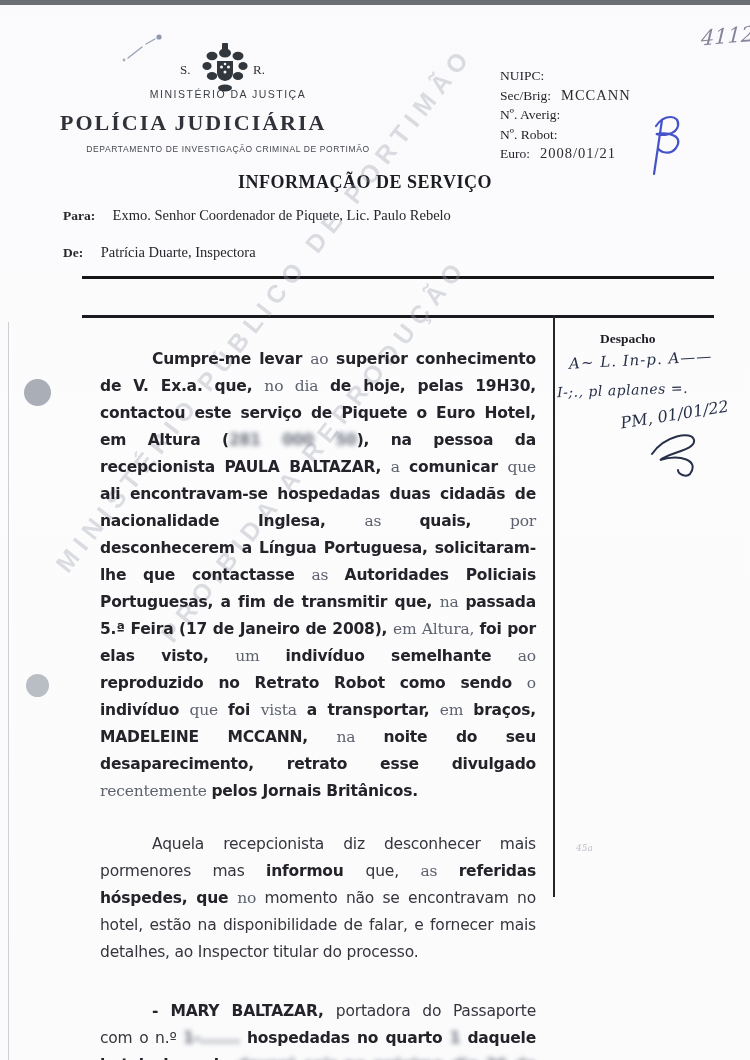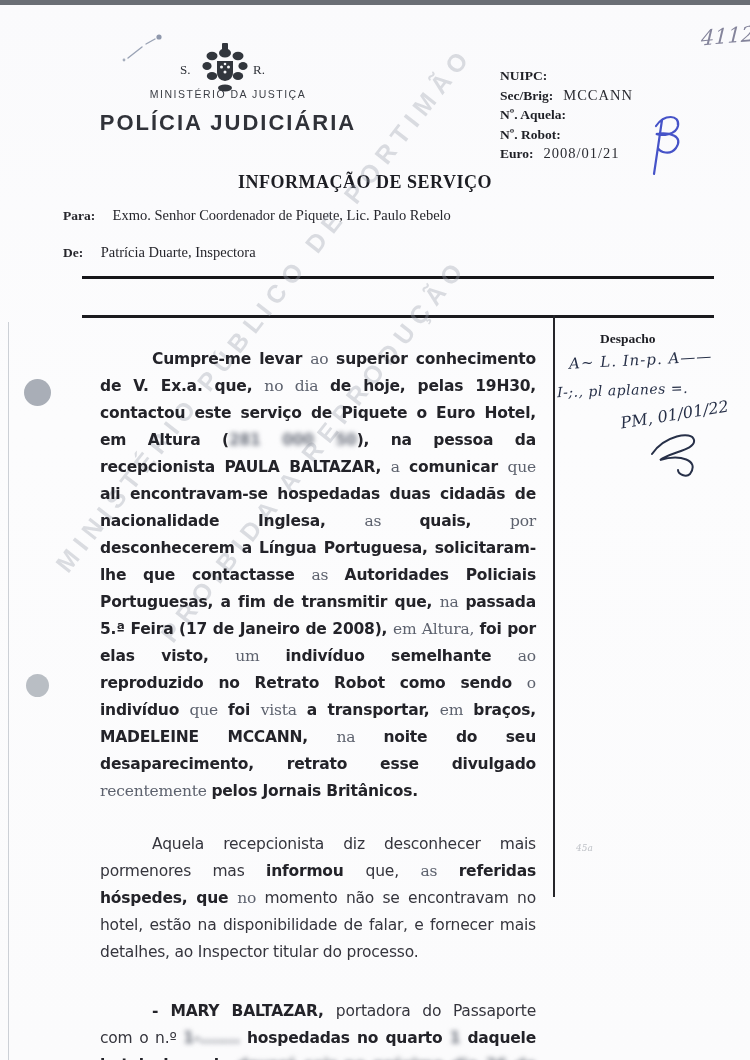--- a/index.html
+++ b/index.html
@@ -15,28 +15,28 @@
   .punch{position:absolute;border-radius:50%;}
   .punch.one{left:24px;top:379px;width:27px;height:27px;background:#a9aeb7;}
   .punch.two{left:26px;top:674px;width:23px;height:23px;background:#b9bec4;}
 
   
   .crest{position:absolute;left:201px;top:42px;}
   .sr{position:absolute;top:62px;font-size:13px;color:#2e3138;}
   .sr.s{left:180px;} .sr.r{left:253px;}
   .ministry{position:absolute;left:118px;top:88px;width:220px;text-align:center;
     font-family:"Liberation Sans",sans-serif;font-size:10.5px;letter-spacing:1.5px;color:#3a3d44;}
-  .agency{position:absolute;left:60px;top:110px;width:336px;text-align:center;
-    font-family:Liberation Sans, sans-serif;font-size:22px;font-weight:600;letter-spacing:2px;color:#303239;}
+  .agency{position:absolute;left:60px;top:110px;width:336px;text-align:left;
+    font-family:Liberation Serif, serif;font-size:22px;font-weight:600;letter-spacing:2px;color:#303239;}
   .dept{position:absolute;left:28px;top:144px;width:400px;text-align:center;
     font-family:"Liberation Sans",sans-serif;font-size:8.5px;letter-spacing:.6px;color:#44474e;}
 
   
   .fields{position:absolute;left:500px;top:66px;line-height:19.5px;font-size:13.5px;}
-  .fields .lbl{font-weight:700;color:#1f2026;}
+  .fields .lbl{font-weight:400;color:#1f2026;}
   .fields .val{margin-left:10px;font-size:14.5px;letter-spacing:1px;color:#2a2b31;}
 
   .hand-page-num{position:absolute;left:701px;top:24px;font-family:"DejaVu Serif",serif;
     font-style:italic;font-size:21px;color:#84849b;transform:rotate(-5deg) skewX(-8deg);}
   .corner-mark{position:absolute;left:118px;top:28px;}
   .blue-sig{position:absolute;left:642px;top:108px;}
 
   .doc-title{position:absolute;left:85px;top:172px;width:560px;text-align:center;
     font-size:18px;font-weight:700;letter-spacing:.5px;color:#1c1d23;}
 
@@ -116,25 +116,26 @@
       <circle cx="20.5" cy="25" r="1.5"></circle>
         <circle cx="27.5" cy="25" r="1.5"></circle>
       <circle cx="24" cy="30" r="1.5"></circle>
         <circle cx="24" cy="22" r="1.3"></circle>
     </g>
   </svg>
   <span class="sr s">S.</span>
   <span class="sr r">R.</span>
   <div class="ministry">MINISTÉRIO DA JUSTIÇA</div>
   <div class="agency">POLÍCIA JUDICIÁRIA</div>
+  <div class="dept">DEPARTAMENTO DE INVESTIGAÇÃO CRIMINAL DE PORTIMÃO</div>
 
   <div class="fields">
     <div><span class="lbl">NUIPC:</span><span class="val"></span></div>
     <div><span class="lbl">Sec/Brig:</span><span class="val">MCCANN</span></div>
-    <div><span class="lbl">Nº. Aquela:</span><span class="val"></span></div>
+    <div><span class="lbl">Nº. Averig:</span><span class="val"></span></div>
     <div><span class="lbl">Nº. Robot:</span><span class="val"></span></div>
     <div><span class="lbl">Euro:</span><span class="val">2008/01/21</span></div>
   </div>
 
   <svg class="blue-sig" width="54" height="72" viewBox="0 0 54 72">
     <path d="M14 18 C22 6 38 6 36 18 C34 27 20 28 14 26 C28 24 42 28 34 40 C28 48 18 44 16 40 M20 12 L12 66" fill="none" stroke="#4653c8" stroke-width="2.2" stroke-linecap="round"></path>
   </svg>
 
   <div class="doc-title">INFORMAÇÃO DE SERVIÇO</div>
 

